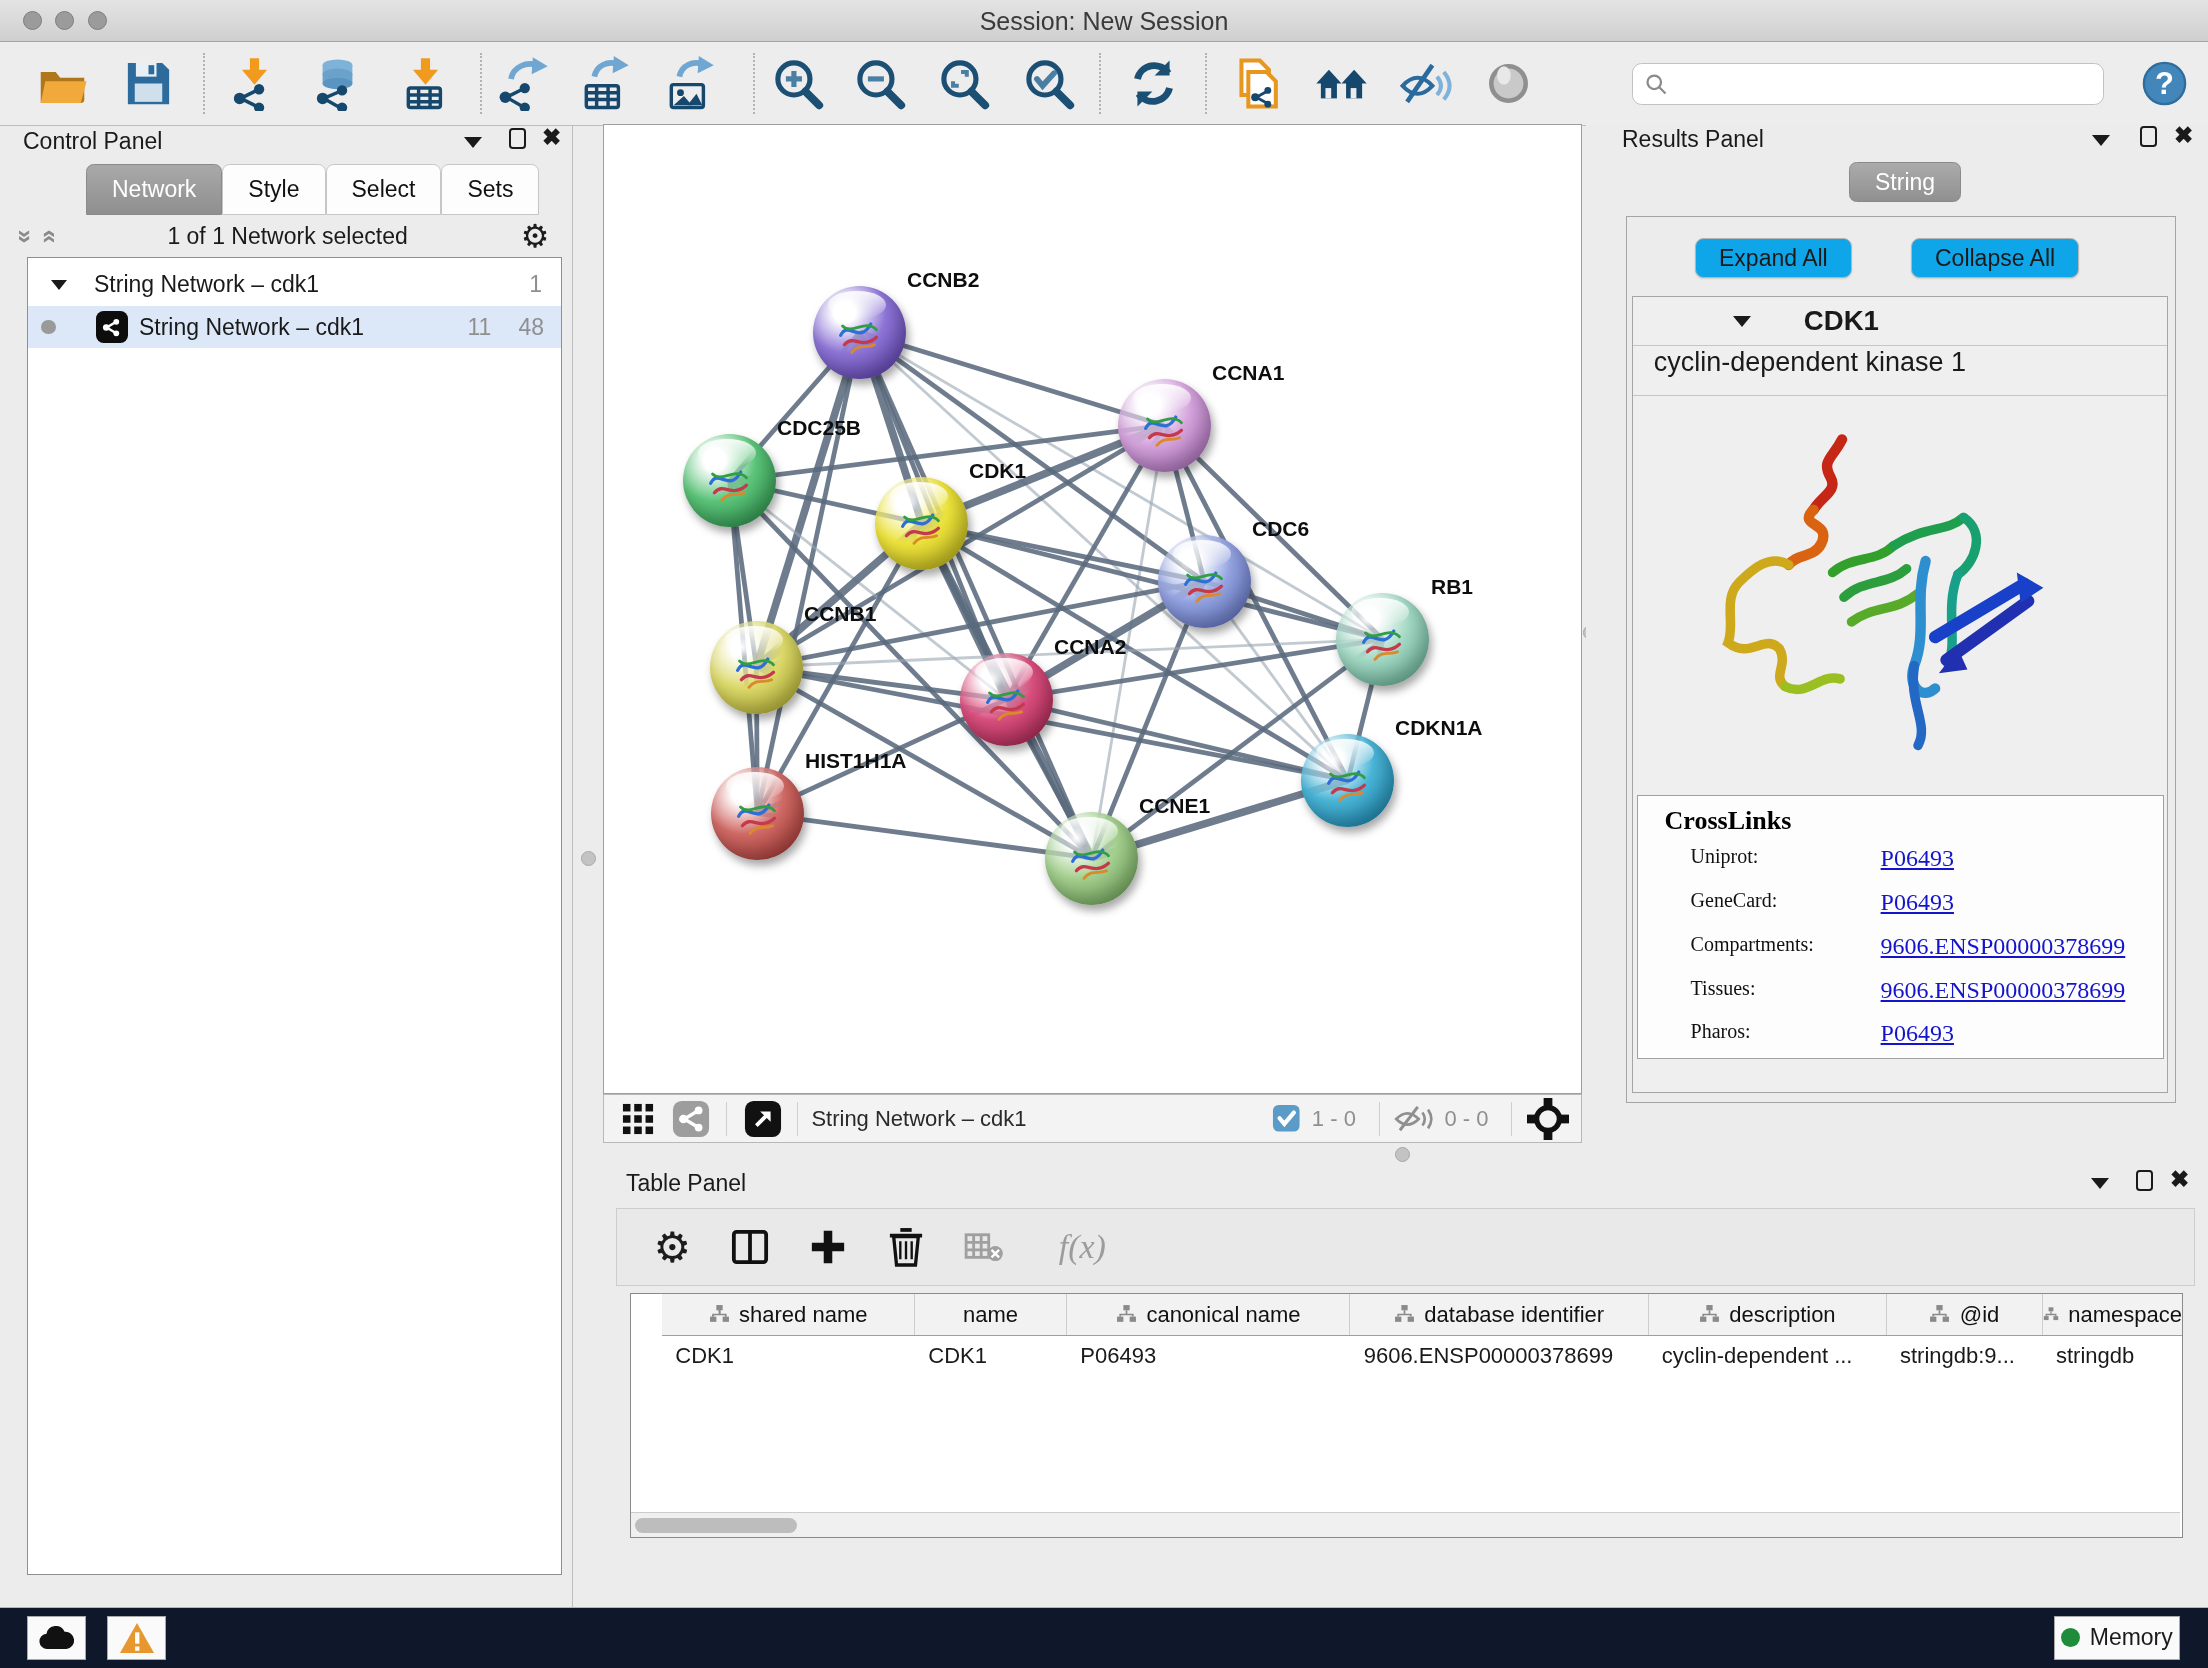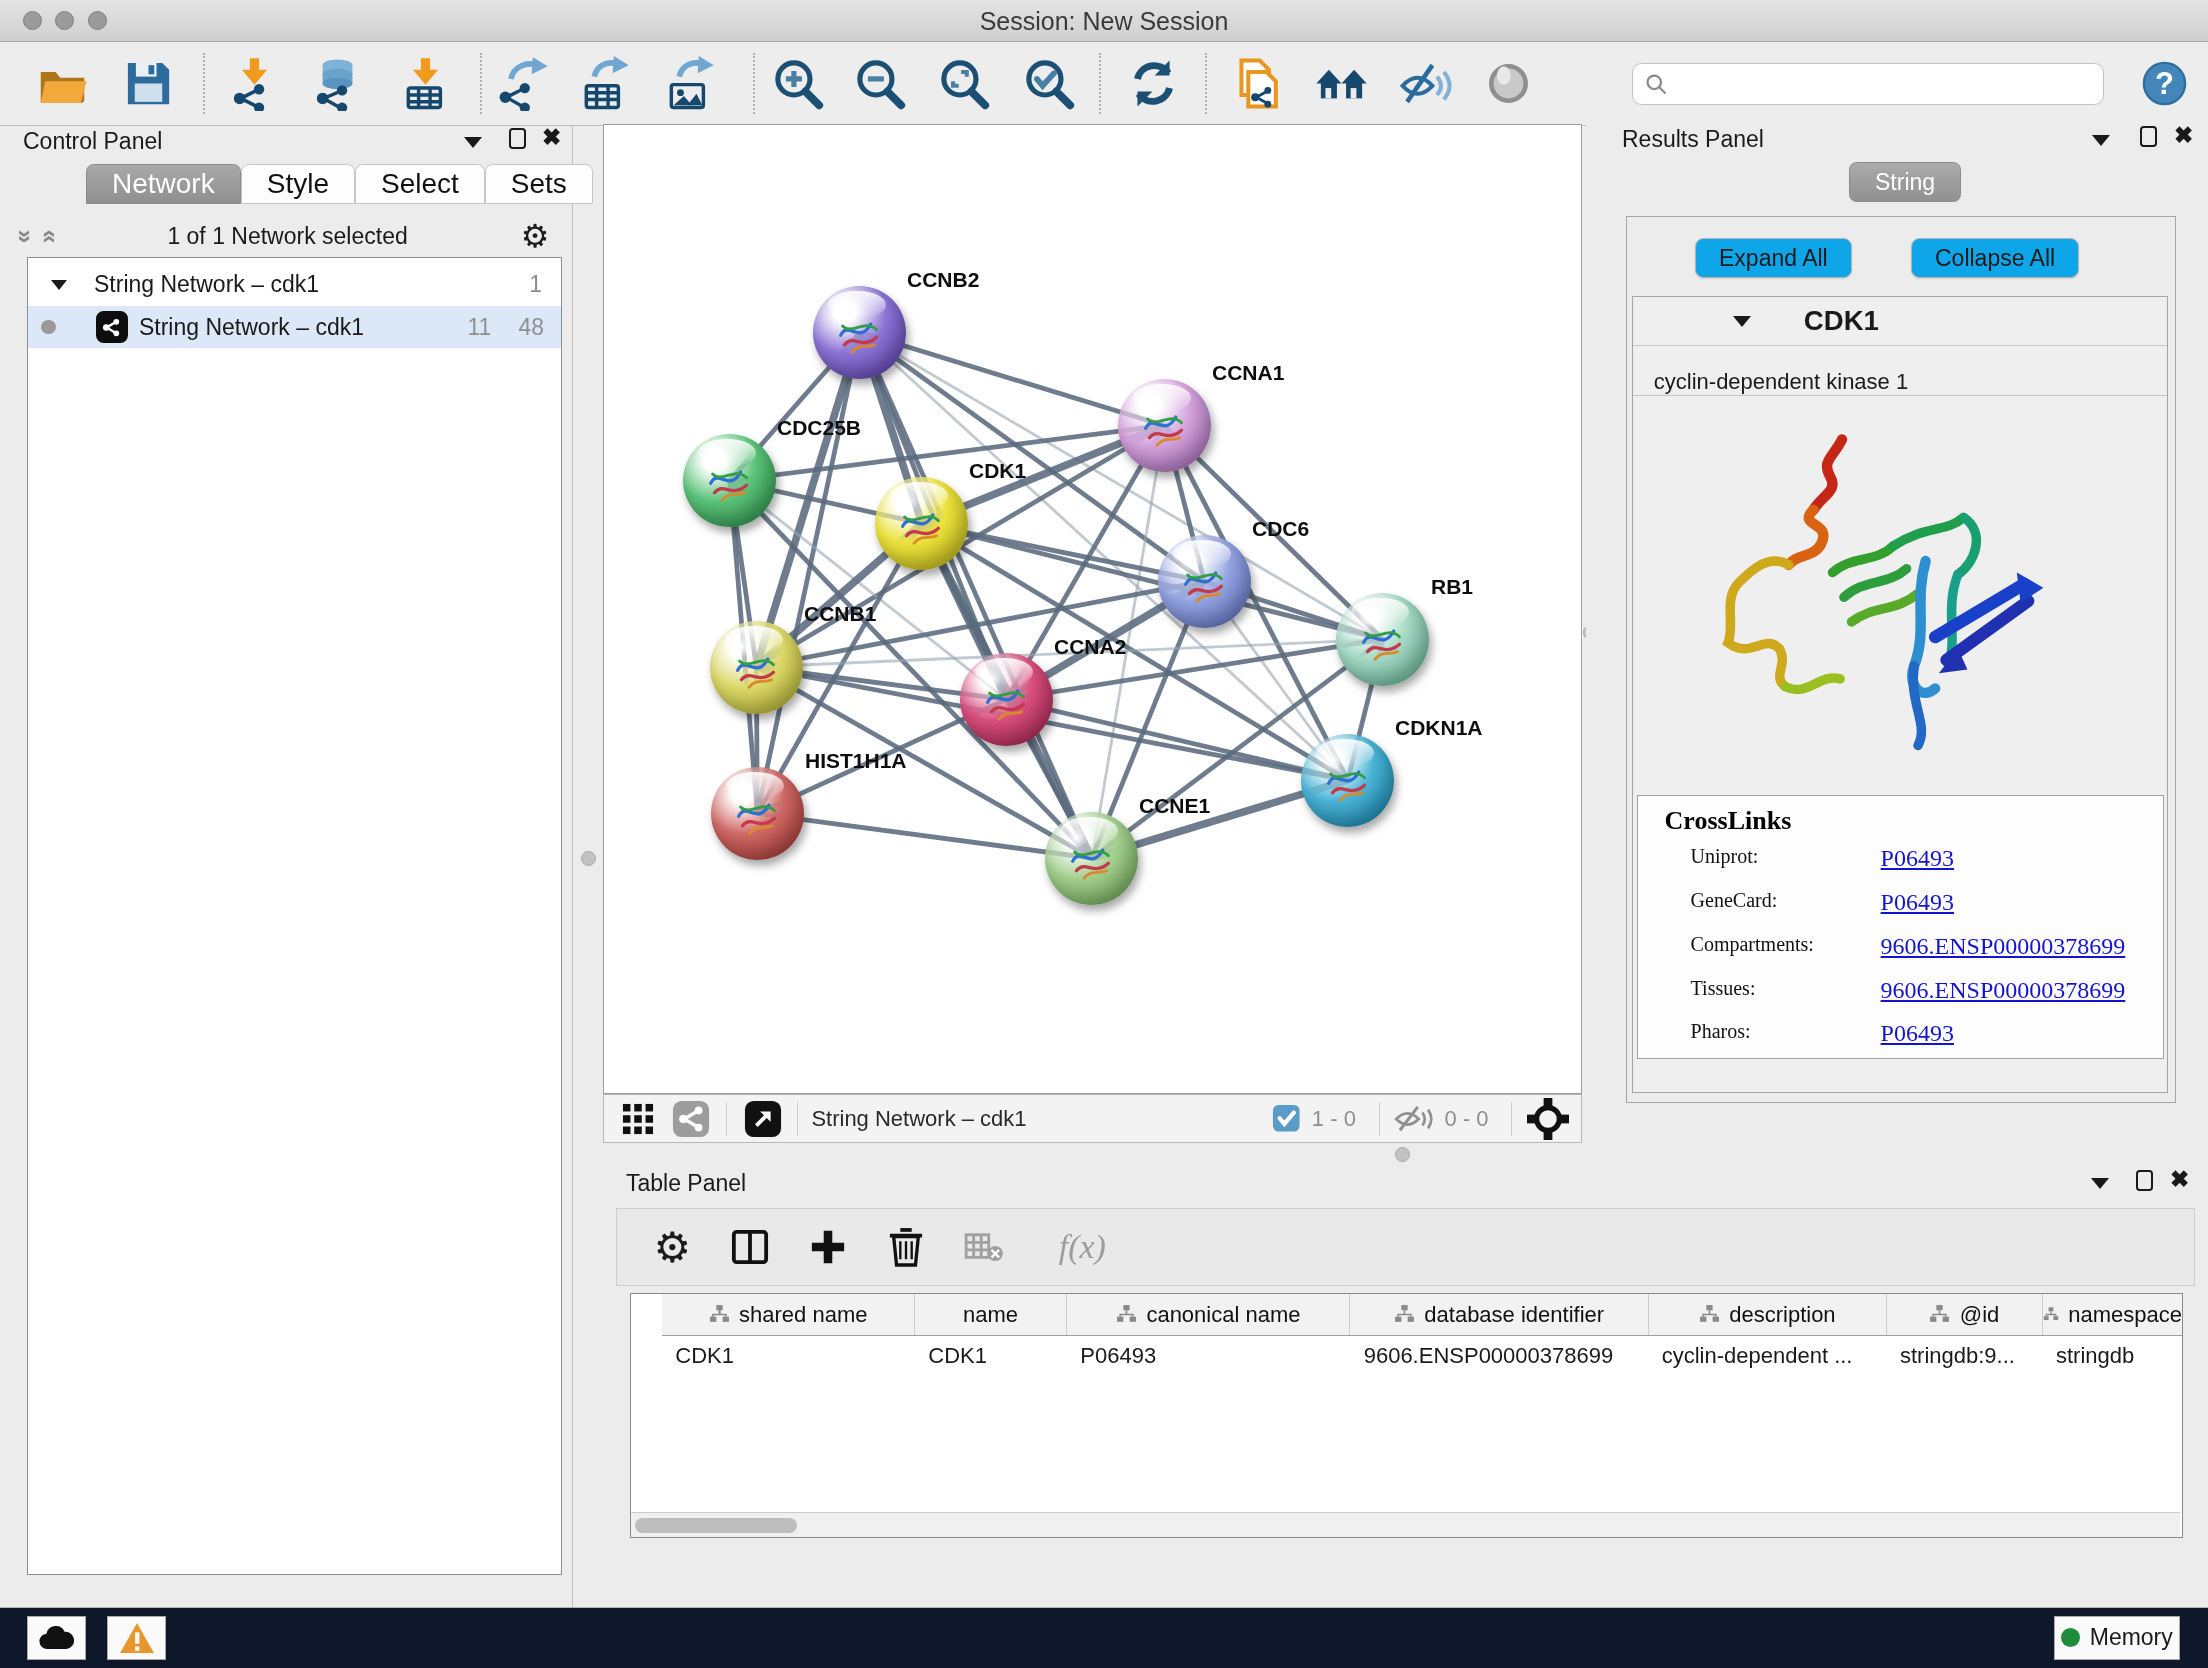--- a/index.html
+++ b/index.html
@@ -25,22 +25,22 @@
 
   
   .panel-head-title { font-size:23px; color:#1a1a1a; }
   .winbtn { font-size:23px; color:#1a1a1a; line-height:1; }
   .sq-btn { display:inline-block; width:17px; height:21px; border:2.9px solid #1a1a1a; border-radius:3.8px; }
   .caret-down { display:inline-block; width:0; height:0; border-left:9.5px solid transparent; border-right:9.5px solid transparent; border-top:11.4px solid #1a1a1a; }
 
   
   .control-panel { position:absolute; left:0; top:126px; width:573px; height:1482px; background:#ececec; border-right:1px solid #bdbdbd; }
   .cp-tabs { position:absolute; left:86px; top:38px; height:40px; display:flex; }
-  .tab { height:40px; padding:0 25px; display:flex; align-items:center; justify-content:center;
-    font-size:28px; background:#fdfdfd; border:1px solid #c6c6c6; border-radius:7.6px 7.6px 0 0; color:#111; }
+  .tab { height:51px; padding:0 25px; display:flex; align-items:center; justify-content:center;
+    font-size:23px; background:#fdfdfd; border:1px solid #c6c6c6; border-radius:7.6px 7.6px 0 0; color:#111; }
   .tab.sel { background:linear-gradient(#a9a9a9,#8f8f8f); color:#fff; border-color:#8a8a8a; }
   .cp-subhead { position:absolute; left:19px; top:91px; width:538px; height:38px; display:flex; align-items:center; }
   .chev { color:#8a8a8a; font-size:25px; font-weight:bold; display:inline-block; }
   .cp-sel-text { flex:1; text-align:center; font-size:23px; color:#1a1a1a; }
   .gear-glyph { font-size:32px; color:#1c1c1c; font-family:"DejaVu Sans", sans-serif; }
   .cp-list { position:absolute; left:27px; top:131px; width:535px; height:1318px; background:#fff; border:1.9px solid #8f8f8f; }
   .cp-row { position:absolute; left:0; width:100%; height:42px; display:flex; align-items:center; font-size:23px; }
   .cp-row .count { color:#8f8f8f; }
   .row-sel { background:#dce8f8; }
   .net-icon { width:32px; height:32px; background:#0d0d0d; border-radius:7.6px; display:flex; align-items:center; justify-content:center; }
@@ -67,21 +67,21 @@
   .rp-tab { position:absolute; left:263px; top:38px; height:40px; padding:0 25px; display:flex; align-items:center;
     font-size:23px; background:linear-gradient(#ababab,#909090); color:#fff; border:1px solid #8a8a8a; border-radius:7.6px; }
   .rp-outer { position:absolute; left:40px; top:92px; width:550px; height:887px; background:#ececec; border:1.9px solid #a5a5a5; }
   .rp-btn { position:absolute; top:21px; height:40px; padding:0 23px; display:flex; align-items:center;
     font-size:23px; background:#0ea5e9; border:1px solid #b5b5b5; border-radius:8.6px; box-shadow:0 1px 1.9px rgba(0,0,0,.12); }
   .rp-section { position:absolute; left:4.8px; top:79px; width:536px; height:797px; background:#efefef; border:1.9px solid #a5a5a5; }
   .rp-sec-head { position:absolute; left:0; top:0; width:100%; height:49px; border-bottom:1px solid #c5c5c5;
     display:flex; align-items:center; }
   .rp-gene { font-size:27.6px; font-weight:bold; }
   .rp-desc-row { position:absolute; left:0; top:50px; width:100%; height:49px; border-bottom:1px solid #c5c5c5;
-    display:flex; align-items:flex-end; font-size:22px; padding-left:21px; }
+    display:flex; align-items:flex-start; font-size:27px; padding-left:21px; }
   .crosslinks { position:absolute; left:3.8px; top:498px; width:527px; height:264px; background:#fdfdfd; border:1.9px solid #a0a0a0;
     font-family:"Liberation Serif", serif; }
   .cl-title { position:absolute; left:27px; top:9.5px; font-size:26px; font-weight:bold; color:#000; }
   .cl-row { position:absolute; left:53px; font-size:20px; color:#111;text-align:right; }
   .cl-link { position:absolute; left:243px; font-size:24px; color:#1414cc; text-decoration:underline; }
 
   
   .table-panel { position:absolute; left:603px; top:1162px; width:1605px; height:445px; background:#ececec; }
   .tp-toolbar { position:absolute; left:13.3px; top:46px; width:1579px; height:78px; background:#e9e9e9; border:1px solid #cdcdcd;
     display:flex; align-items:center; }

